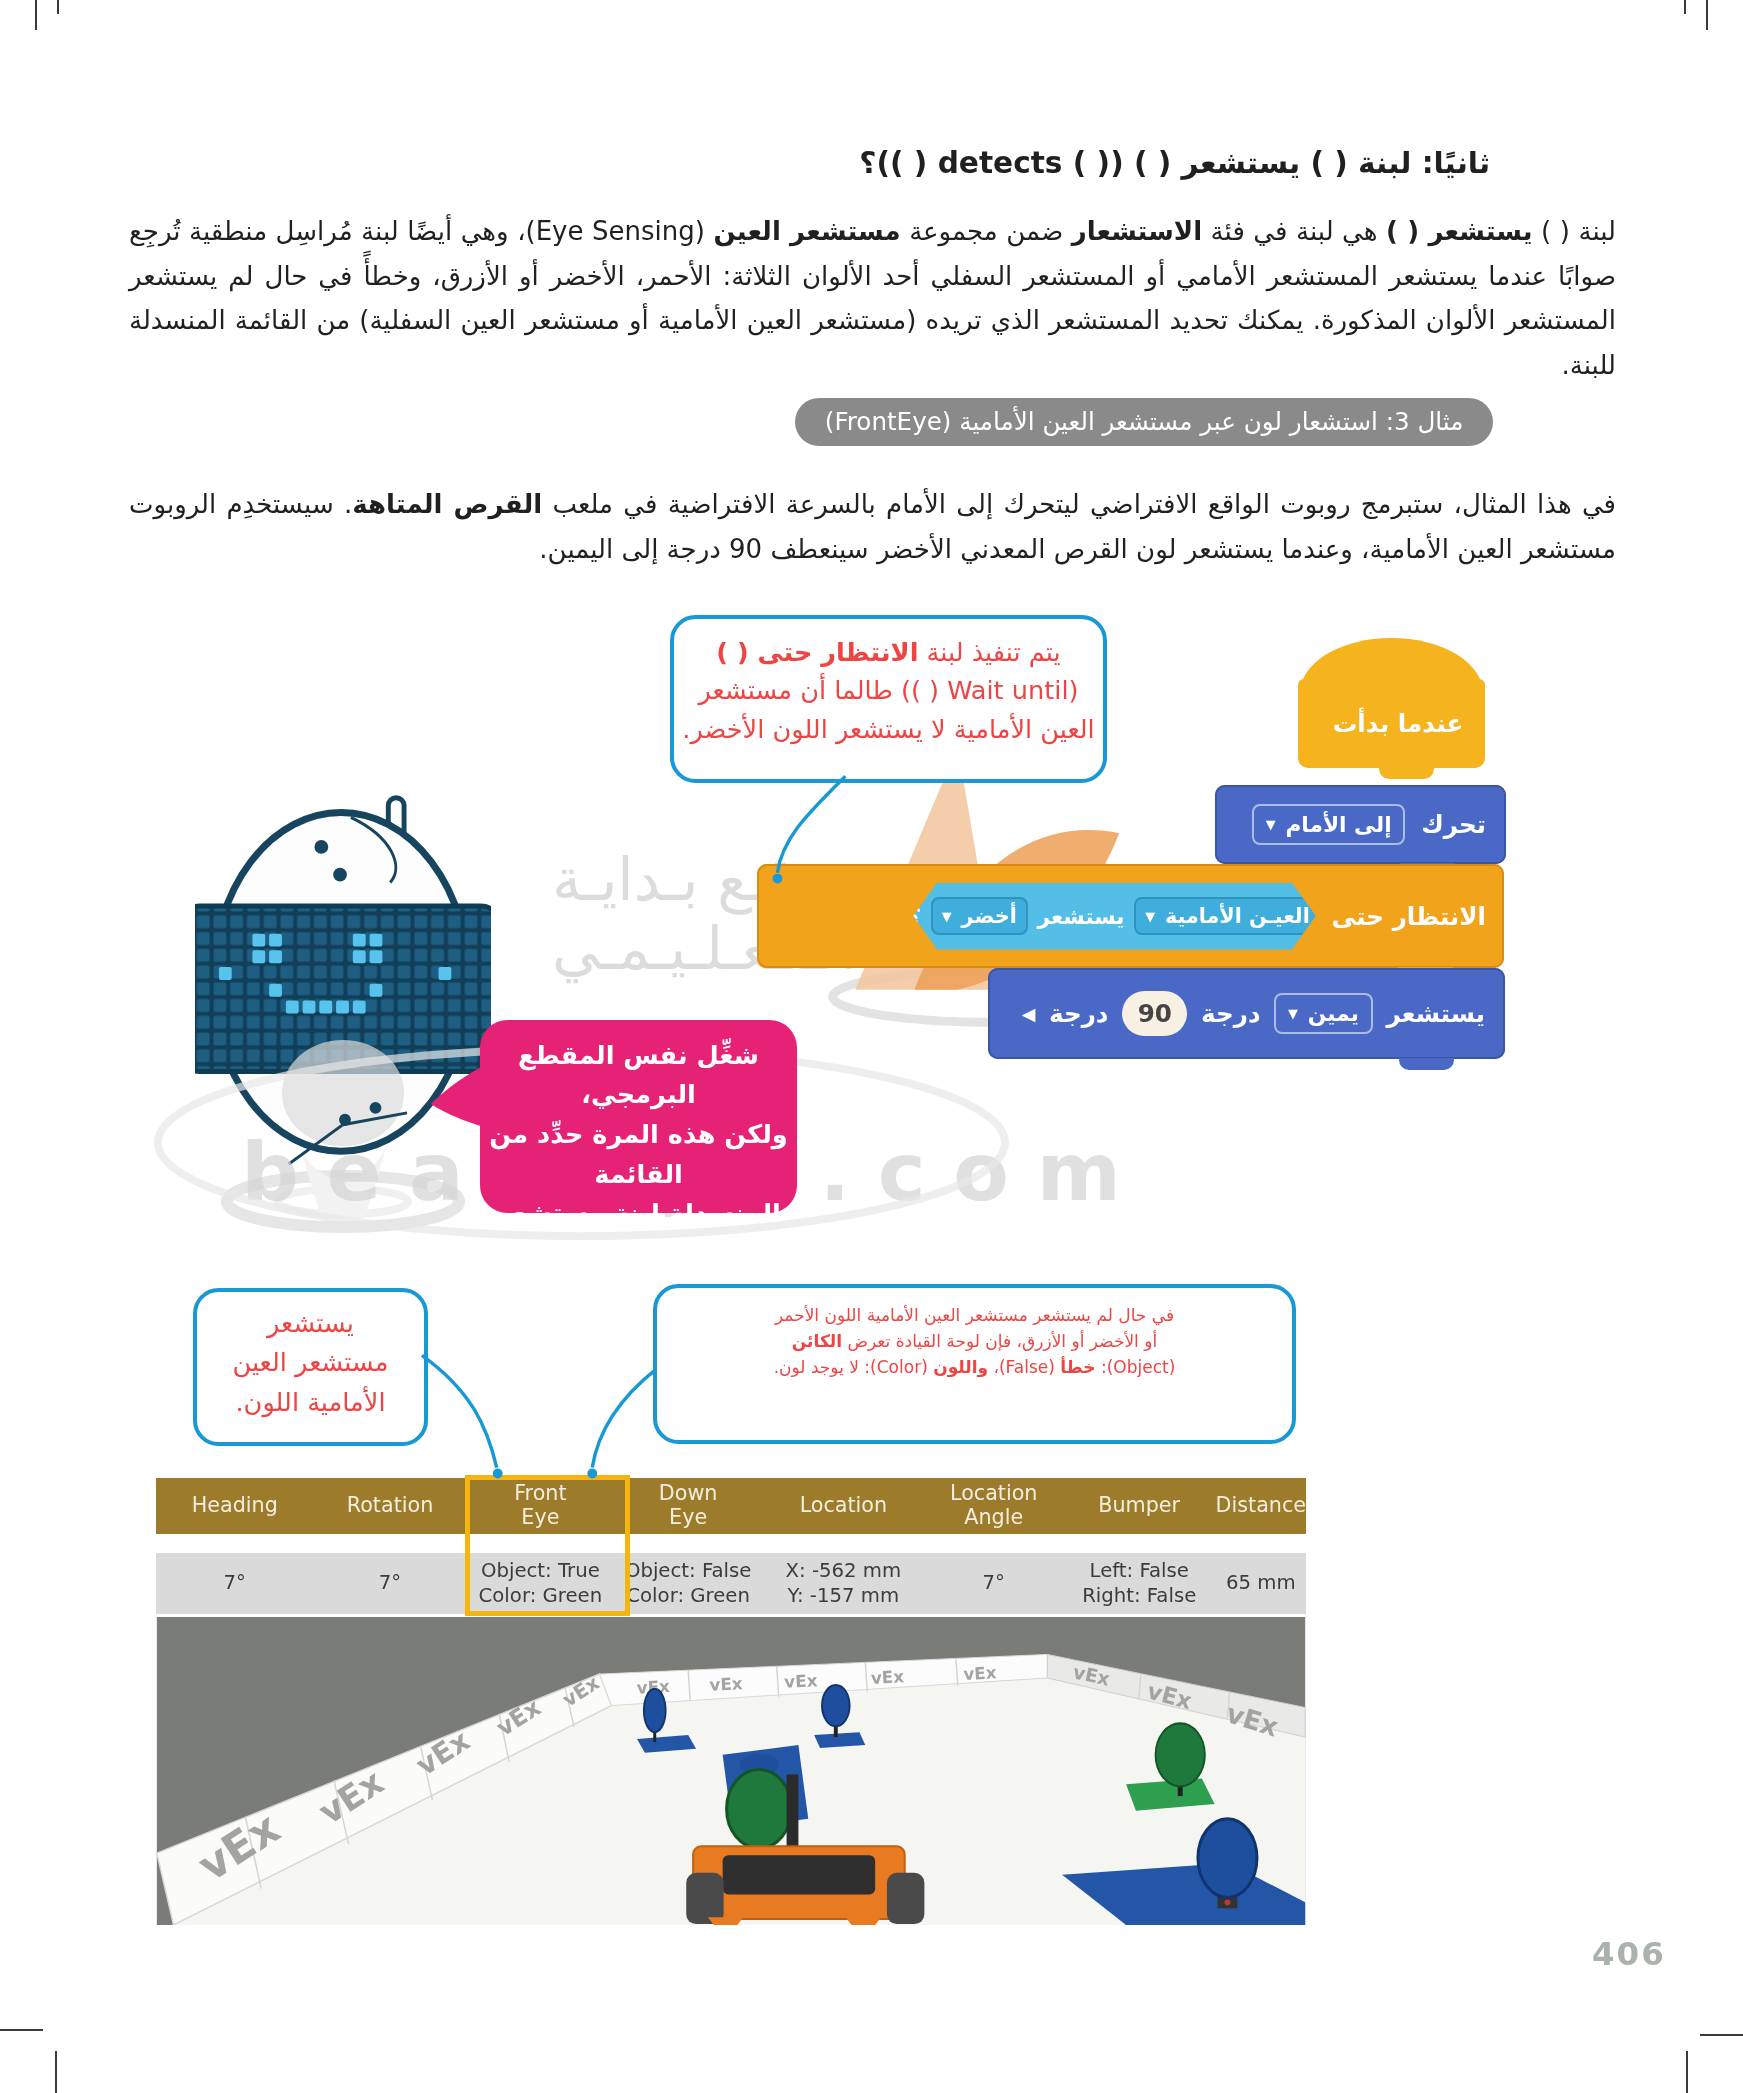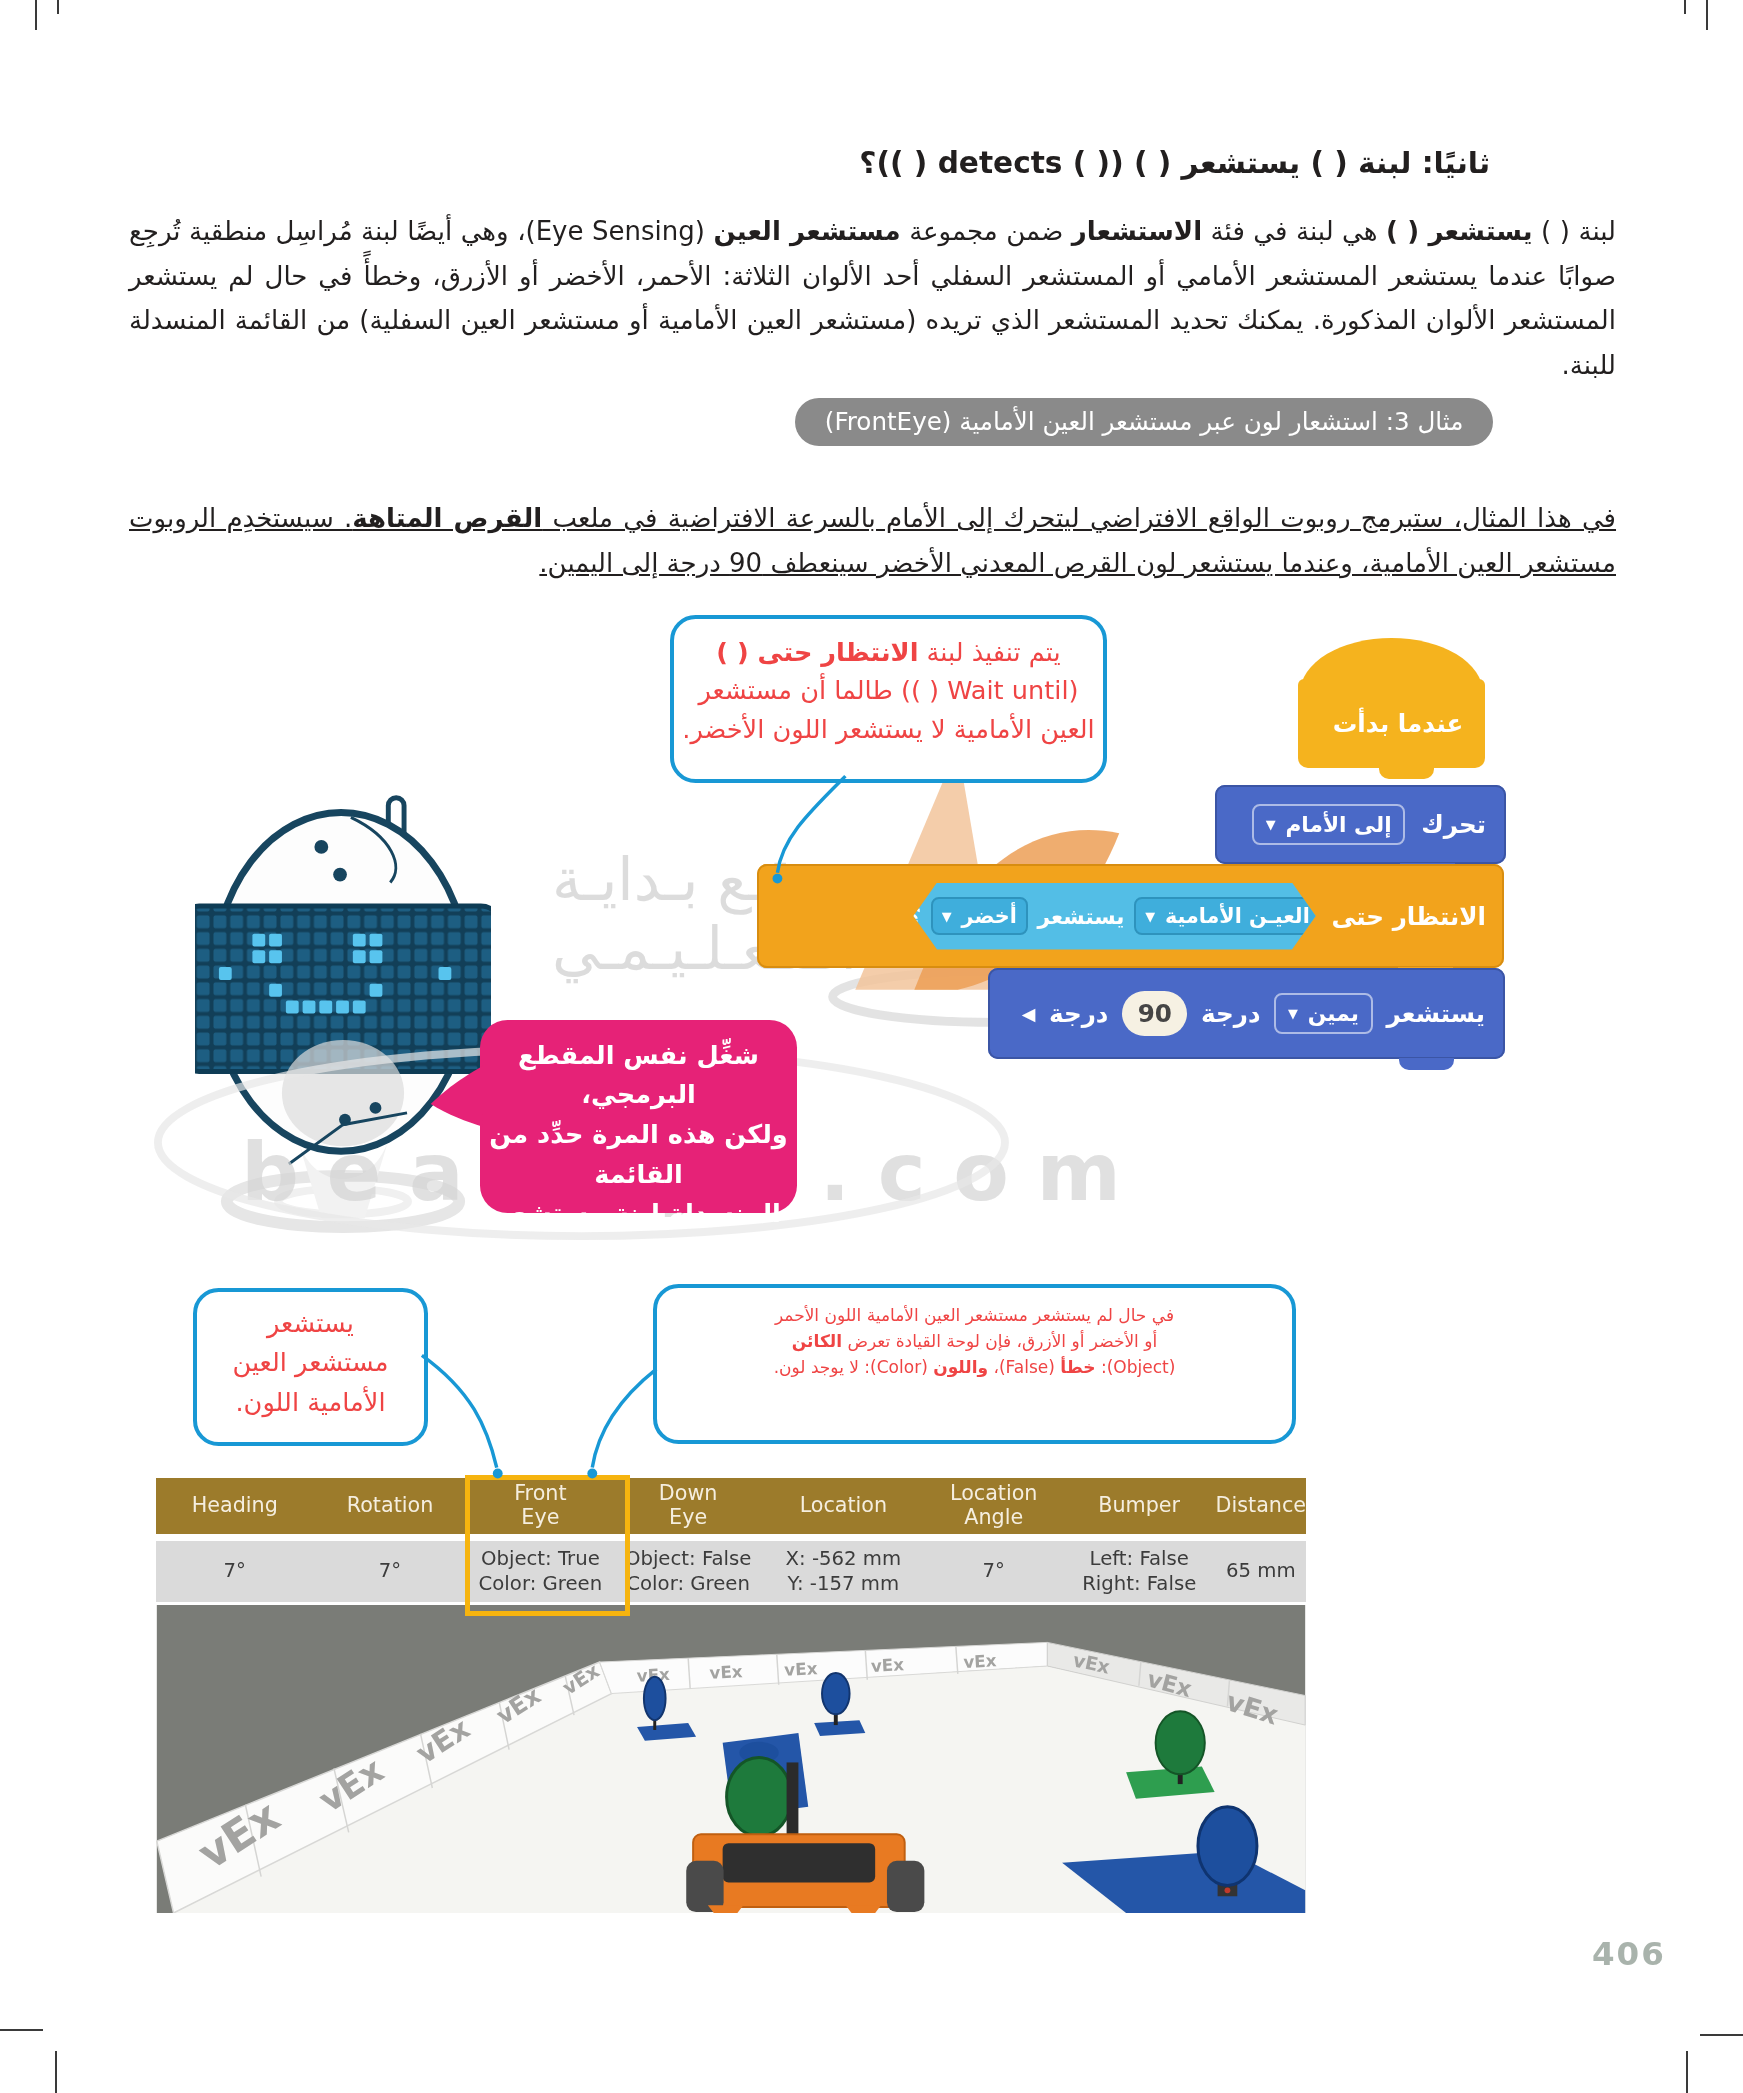--- a/index.html
+++ b/index.html
@@ -53,21 +53,21 @@
        clip-path:polygon(23.6px 0,calc(100% - 23.6px) 0,100% 50%,calc(100% - 23.6px) 100%,23.6px 100%,0 50%);
        display:flex;align-items:center;justify-content:center;gap:9.9px;direction:rtl;padding:0 25.6px;}
   .hex .dd{background:#3FAEDC;border:2px solid #2E93BD;font-size:20.7px;padding:4.9px 8.9px;}
   .hex .lbl{font-size:21.7px;}
   .oval{background:#F6F1E3;color:#454545;border-radius:22.7px;width:65px;height:45px;display:flex;
         align-items:center;justify-content:center;font-size:24.6px;font-weight:bold;}
   .arrow-glyph{font-size:17.7px;}
   
   #screenshot{position:absolute;left:156px;top:1478px;width:1150px;z-index:1;}
   #dash-grid{display:grid;grid-template-columns:13.7% 13.3% 12.85% 12.85% 14.15% 12% 13.3% 7.85%;
-             row-gap:7px;width:100%;}
+             row-gap:19px;width:100%;}
   .dash-h{height:56px;background:#9C7B2B;color:#F5EEDF;font-size:20.7px;display:flex;align-items:center;
           justify-content:center;text-align:center;white-space:pre-line;line-height:1.15;}
   .dash-v{height:61px;background:#DADADA;color:#3c3c3c;font-size:19.7px;display:flex;align-items:center;
           justify-content:center;text-align:center;white-space:pre-line;line-height:1.25;}
   #scene{display:block;margin-top:3px;}
   #front-eye-highlight{position:absolute;left:465px;top:1475px;width:155px;height:131px;
                        border:5.9px solid #F6B40F;z-index:2;}
   
   .wm{position:absolute;z-index:3;pointer-events:none;}
   #wm-brand{left:241px;top:1125px;font-size:81px;font-weight:bold;letter-spacing:27.6px;color:#d4d4d4;opacity:.7;}
@@ -89,21 +89,21 @@
   <div class="crop" style="left:0;top:2029px;width:43px;height:2px;"></div>
   <div class="crop" style="left:55px;top:2051px;width:2px;height:42px;"></div>
   <div class="crop" style="left:1700px;top:2034px;width:43px;height:2px;"></div>
   <div class="crop" style="left:1686px;top:2051px;width:2px;height:42px;"></div>
 
   <div class="heading">ثانيًا: لبنة ( ) يستشعر ( ) (( ) detects ( ))؟</div>
   <div class="para" style="top:209px;">لبنة ( ) <b>يستشعر ( )</b> هي لبنة في فئة <b>الاستشعار</b> ضمن مجموعة <b>مستشعر العين</b> (Eye Sensing)، وهي أيضًا لبنة مُراسِل منطقية تُرجِع صوابًا عندما يستشعر المستشعر الأمامي أو المستشعر السفلي أحد الألوان الثلاثة: الأحمر، الأخضر أو الأزرق، وخطأً في حال لم يستشعر المستشعر الألوان المذكورة. يمكنك تحديد المستشعر الذي تريده (مستشعر العين الأمامية أو مستشعر العين السفلية) من القائمة المنسدلة للبنة.</div>
 
   <div class="pill">مثال 3: استشعار لون عبر مستشعر العين الأمامية (FrontEye)</div>
 
-  <div class="para" style="top:496px;text-decoration:underline;">في هذا المثال، ستبرمج روبوت الواقع الافتراضي ليتحرك إلى الأمام بالسرعة الافتراضية في ملعب <b>القرص المتاهة</b>. سيستخدِم الروبوت مستشعر العين الأمامية، وعندما يستشعر لون القرص المعدني الأخضر سينعطف 90 درجة إلى اليمين.</div>
+  <div class="para" style="top:482px;">في هذا المثال، ستبرمج روبوت الواقع الافتراضي ليتحرك إلى الأمام بالسرعة الافتراضية في ملعب <b>القرص المتاهة</b>. سيستخدِم الروبوت مستشعر العين الأمامية، وعندما يستشعر لون القرص المعدني الأخضر سينعطف 90 درجة إلى اليمين.</div>
 
   <div class="wm" id="wm-arabic">مـوقـع بـدايـة الـتـعـلـيـمـي</div>
   <div class="wm" id="wm-brand">beadaya.com</div>
   <svg id="wm-bird" width="1744" height="2093" viewBox="0 0 1770 2125">
     <ellipse cx="590" cy="1160" rx="430" ry="95" fill="none" stroke="#e7e7e7" stroke-width="8" opacity="0.7"></ellipse>
     <ellipse cx="1010" cy="1012" rx="165" ry="26" fill="none" stroke="#dcdcdc" stroke-width="9" opacity="0.8"></ellipse>
     <polygon points="868,1005 972,758 1014,1005" fill="#F2C49B" opacity="0.85"></polygon>
     <path d="M 928,1005 C 978,872 1058,830 1136,846 C 1102,932 1040,990 972,1005 Z" fill="#EC9F56" opacity="0.85"></path>
     <circle cx="1068" cy="950" r="50" fill="#ffffff" opacity="0.95"></circle>
     <circle cx="1062" cy="952" r="13" fill="#C0392B"></circle>

